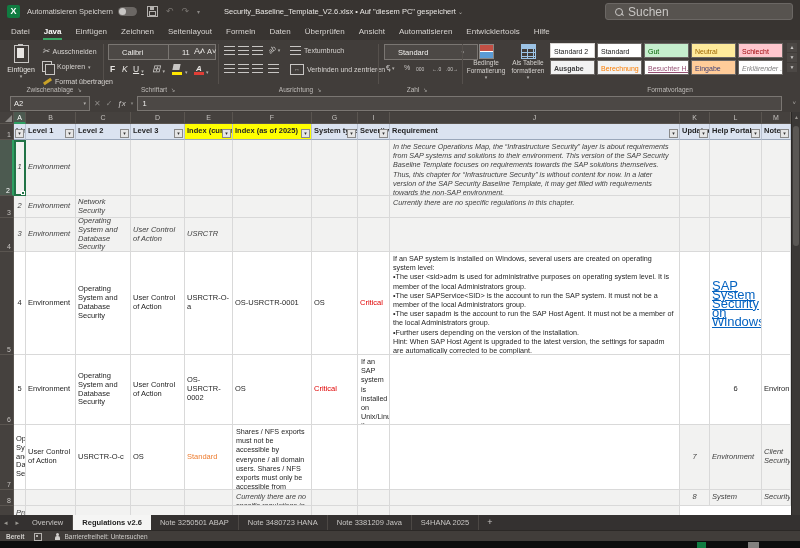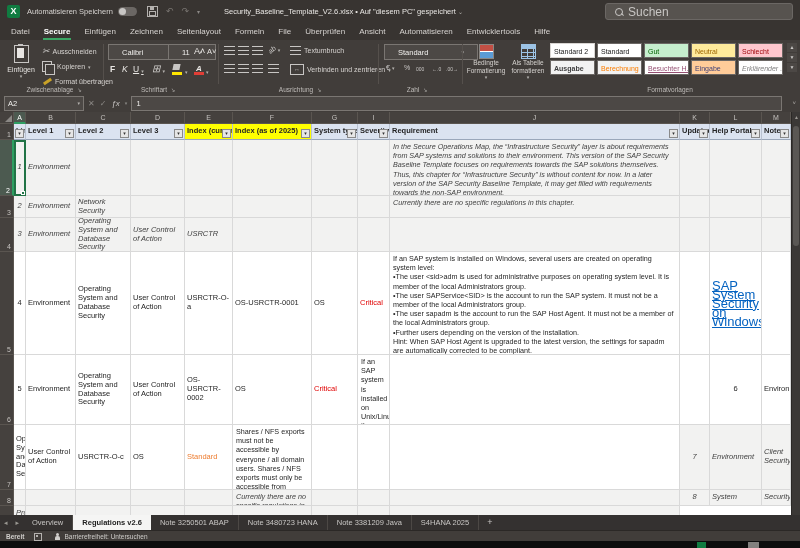--- a/index.html
+++ b/index.html
@@ -67,21 +67,21 @@
     repeating-linear-gradient(to bottom,transparent 0 3px,#9cc3e5 3px 4px),
     repeating-linear-gradient(to right,transparent 0 5px,#9cc3e5 5px 6px);}
   .rbig2{position:absolute;width:44px;display:flex;flex-direction:column;align-items:center;color:#d6d3d0;font-size:6.5px;line-height:7.5px;text-align:center;}
   .gallery{position:absolute;left:550px;top:3px;width:236px;display:grid;grid-template-columns:repeat(5,45px);grid-auto-rows:15px;gap:2px;}
   .gcell{font-size:7px;line-height:15px;padding-left:3px;overflow:hidden;white-space:nowrap;border:1px solid #6b6764;background:#fff;}
   .gcell.gsel{border:1px solid #d8d5d2;}
   .garr{position:absolute;left:787px;top:3px;width:10px;display:flex;flex-direction:column;gap:1px;}
   .garr span{height:9px;background:#4c4845;color:#c8c6c4;font-size:5px;text-align:center;line-height:9px;}
   
   .fbar{position:absolute;left:0;top:94px;width:800px;height:18px;background:#413d3a;border-bottom:1px solid #2b2826;display:flex;align-items:center;}
-  .namebox{width:72px;height:13px;margin-left:4px;background:#4c4845;border:1px solid #7a7672;color:#f0efed;font-size:7.5px;
+  .namebox{width:72px;height:13px;margin-left:10px;background:#4c4845;border:1px solid #7a7672;color:#f0efed;font-size:7.5px;
     display:flex;align-items:center;padding:0 3px;justify-content:space-between;}
   .fxbtns{display:flex;align-items:center;margin:0 4px;color:#8a8784;font-size:8px;gap:5px;}
   .fxbtns .fx{color:#c8c6c4;font-style:italic;font-size:8px;}
   .finput{flex:1;height:13px;margin-right:10px;background:#4c4845;border:1px solid #7a7672;color:#f0efed;font-size:7.5px;
     display:flex;align-items:center;padding:0 4px;}
   .fexp{color:#b5b2af;font-size:6px;margin-right:4px;}
   
   .corner{position:absolute;left:0;top:112px;width:14px;height:12px;background:#45413e;border-right:1px solid #5a5550;border-bottom:1px solid #5a5550;box-sizing:border-box;}
   .corner::after{content:"";position:absolute;right:1px;bottom:1px;border-left:7px solid transparent;border-bottom:7px solid #8a8784;}
   .colheads{position:absolute;left:14px;top:112px;height:12px;display:grid;}
@@ -152,26 +152,26 @@
       <i class="chev">⌄</i>
     </span>
     <span class="search">
       <i class="mag"></i>
       <span>Suchen</span>
     </span>
   </div>
 
   <div class="menubar" id="menu-items">
       <span class="mi">Datei</span>
-      <span class="mi active">Secure</span>
+      <span class="mi active">Java</span>
       <span class="mi">Einfügen</span>
       <span class="mi">Zeichnen</span>
       <span class="mi">Seitenlayout</span>
       <span class="mi">Formeln</span>
-      <span class="mi">File</span>
+      <span class="mi">Daten</span>
       <span class="mi">Überprüfen</span>
       <span class="mi">Ansicht</span>
       <span class="mi">Automatisieren</span>
       <span class="mi">Entwicklertools</span>
       <span class="mi">Hilfe</span>
     </div>
 
   <div class="ribbon">
 
     <div class="rbtn-big">

